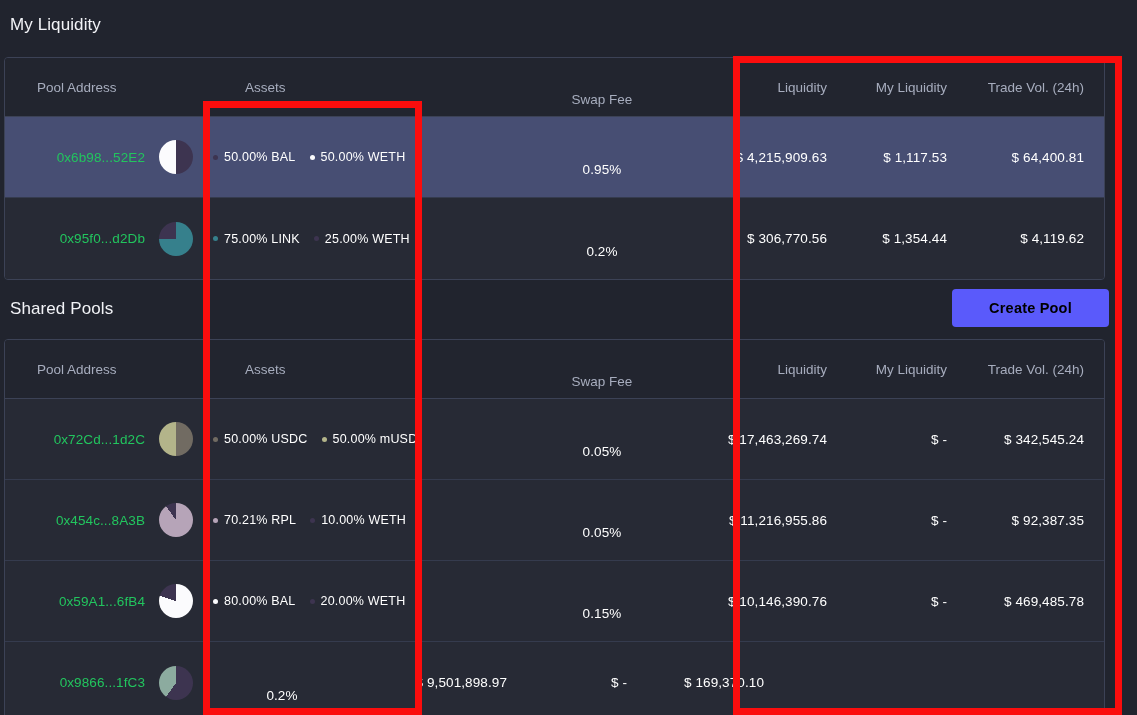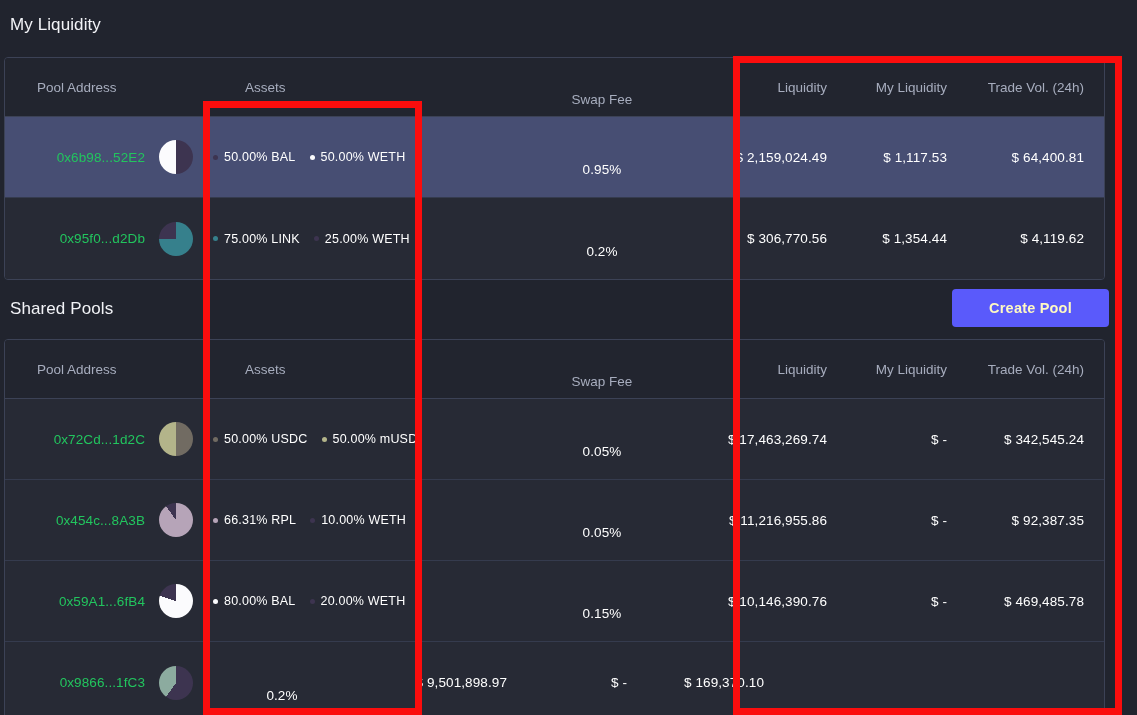--- a/index.html
+++ b/index.html
@@ -39,21 +39,21 @@
     width: 1137px; height: 55px;
     display: flex;
     align-items: center;
   }
   .shared-bar .section-title { position: static; }
   .create-pool-btn {
     position: absolute;
     right: 28px; top: 8px;
     width: 157px; height: 38px;
     background: #5a5afb;
-    color: #fef9c3;
+    color: #000000;
     border: none;
     border-radius: 4px;
     font-size: 14.5px;
     font-weight: bold;
     font-family: "Liberation Sans", sans-serif;
     cursor: pointer;
     letter-spacing: .2px;
   }
 
   
@@ -162,21 +162,21 @@
                 <span class="asset-dot" style="background: rgb(61, 52, 80);"></span>
                 <span class="asset-label">50.00% BAL</span>
               </div>
               <div class="asset-item">
                 <span class="asset-dot" style="background: rgb(251, 251, 253);"></span>
                 <span class="asset-label">50.00% WETH</span>
               </div>
             </div>
           </div>
           <div class="cell c-fee">0.95%</div>
-          <div class="cell c-liq">$ 2,159,024.49</div>
+          <div class="cell c-liq">$ 4,215,909.63</div>
           <div class="cell c-myliq">$ 1,117.53</div>
           <div class="cell c-vol">$ 64,400.81</div>
         </div>
         <div class="row data-row">
           <div class="cell c-addr"><span class="addr-text">0x95f0...d2Db</span></div>
           <div class="cell c-pie">
             <div class="pie" style="background: conic-gradient(rgb(54, 128, 140) 0%, rgb(54, 128, 140) 75%, rgb(61, 52, 80) 75%, rgb(61, 52, 80) 100%);"></div>
           </div>
           <div class="cell c-assets">
             <div class="assets-list">
@@ -238,21 +238,21 @@
         </div>
         <div class="row data-row">
           <div class="cell c-addr"><span class="addr-text">0x454c...8A3B</span></div>
           <div class="cell c-pie">
             <div class="pie" style="background: conic-gradient(rgb(182, 164, 184) 0%, rgb(182, 164, 184) 90%, rgb(61, 52, 80) 90%, rgb(61, 52, 80) 100%);"></div>
           </div>
           <div class="cell c-assets">
             <div class="assets-list">
               <div class="asset-item">
                 <span class="asset-dot" style="background: rgb(182, 164, 184);"></span>
-                <span class="asset-label">66.31% RPL</span>
+                <span class="asset-label">70.21% RPL</span>
               </div>
               <div class="asset-item">
                 <span class="asset-dot" style="background: rgb(61, 52, 80);"></span>
                 <span class="asset-label">10.00% WETH</span>
               </div>
             </div>
           </div>
           <div class="cell c-fee">0.05%</div>
           <div class="cell c-liq">$ 11,216,955.86</div>
           <div class="cell c-myliq">$ -</div>

